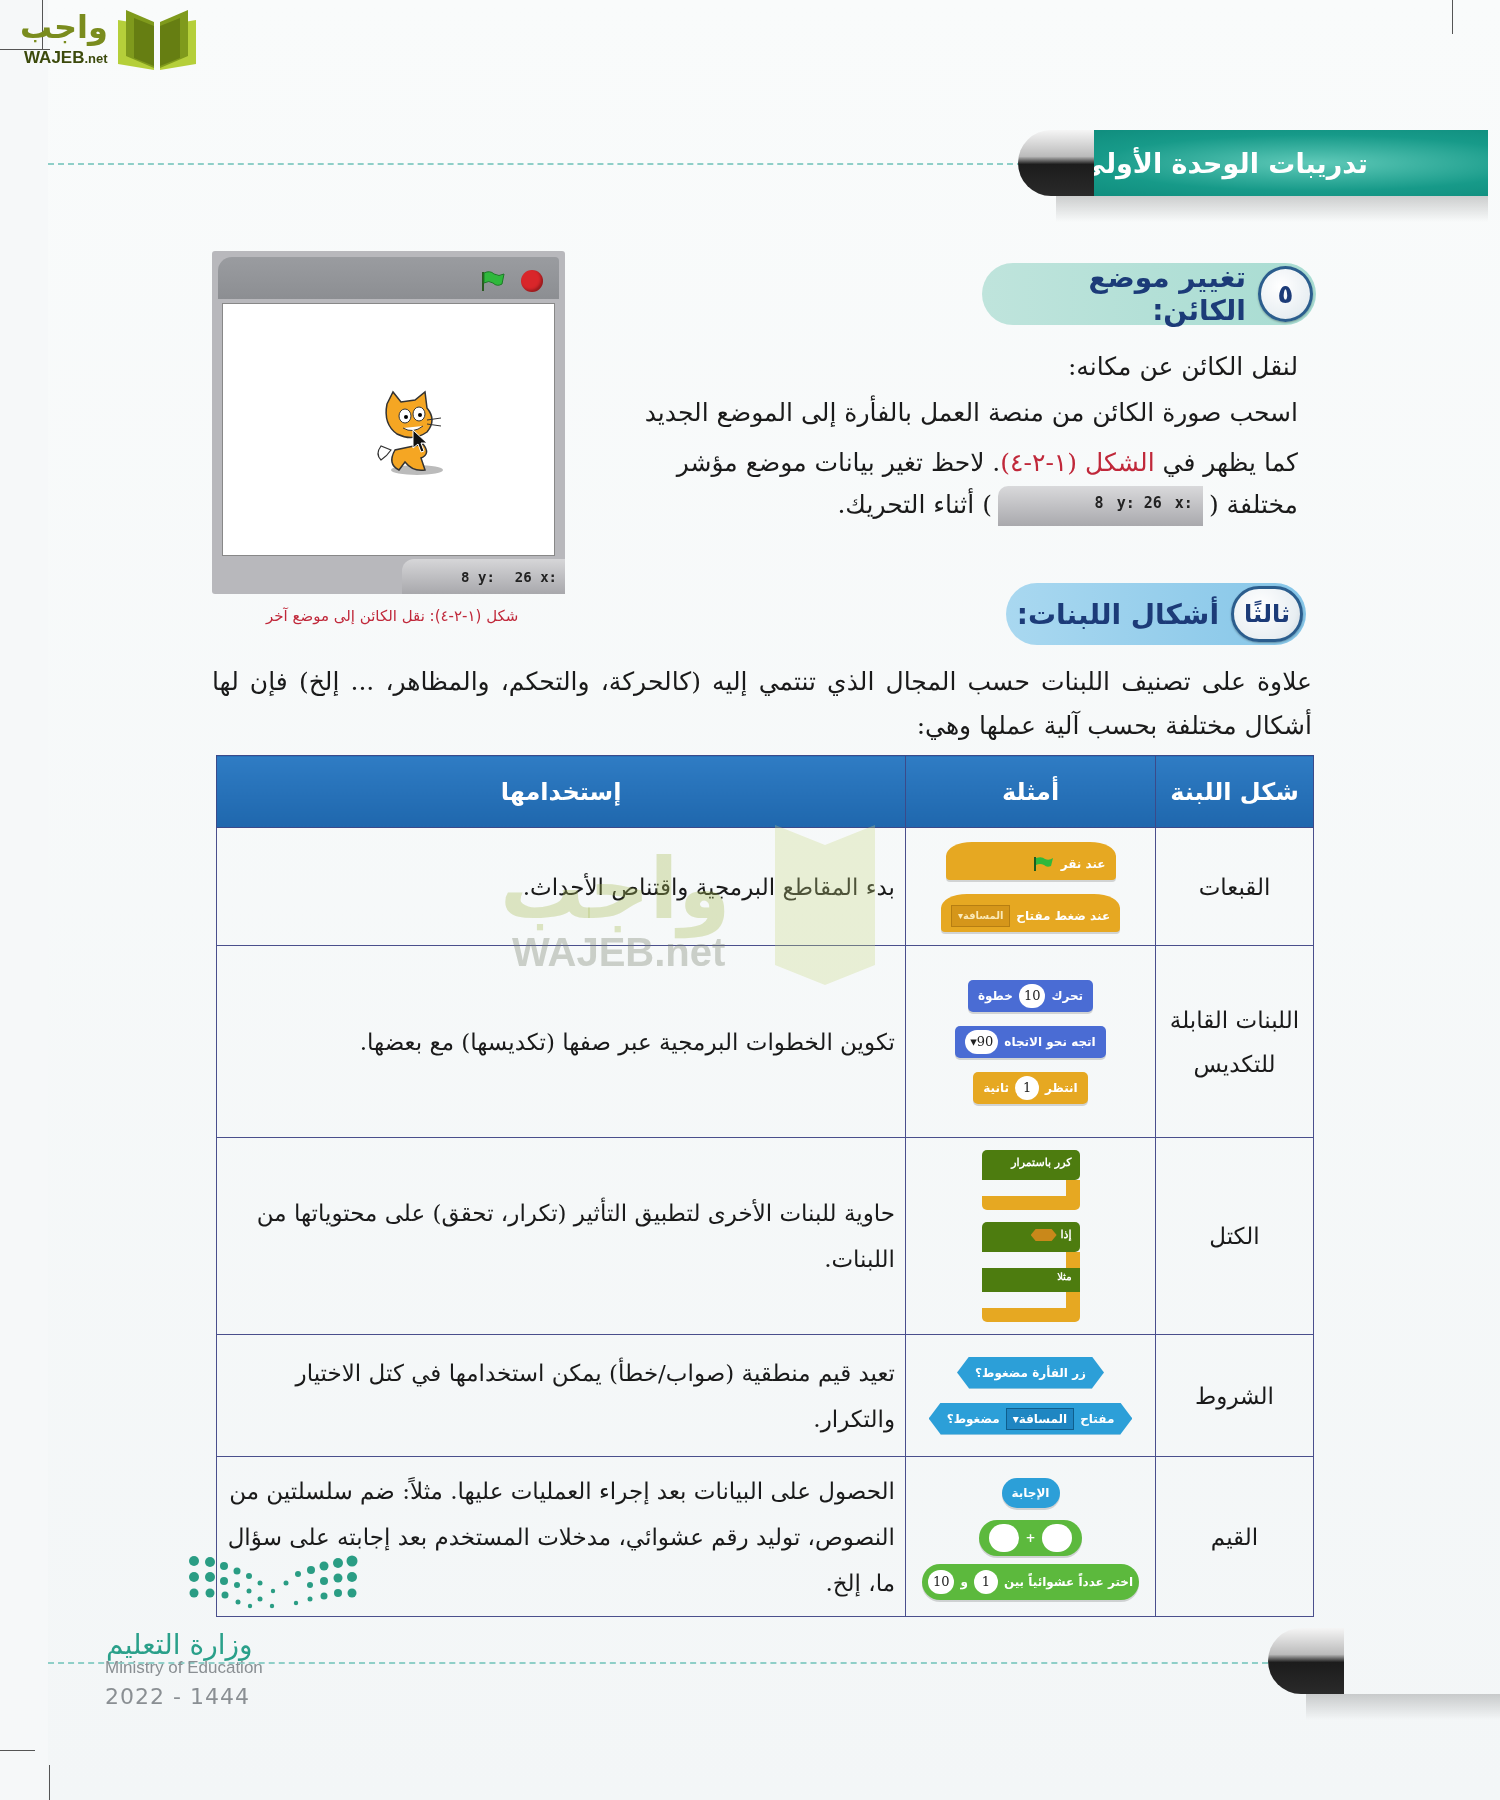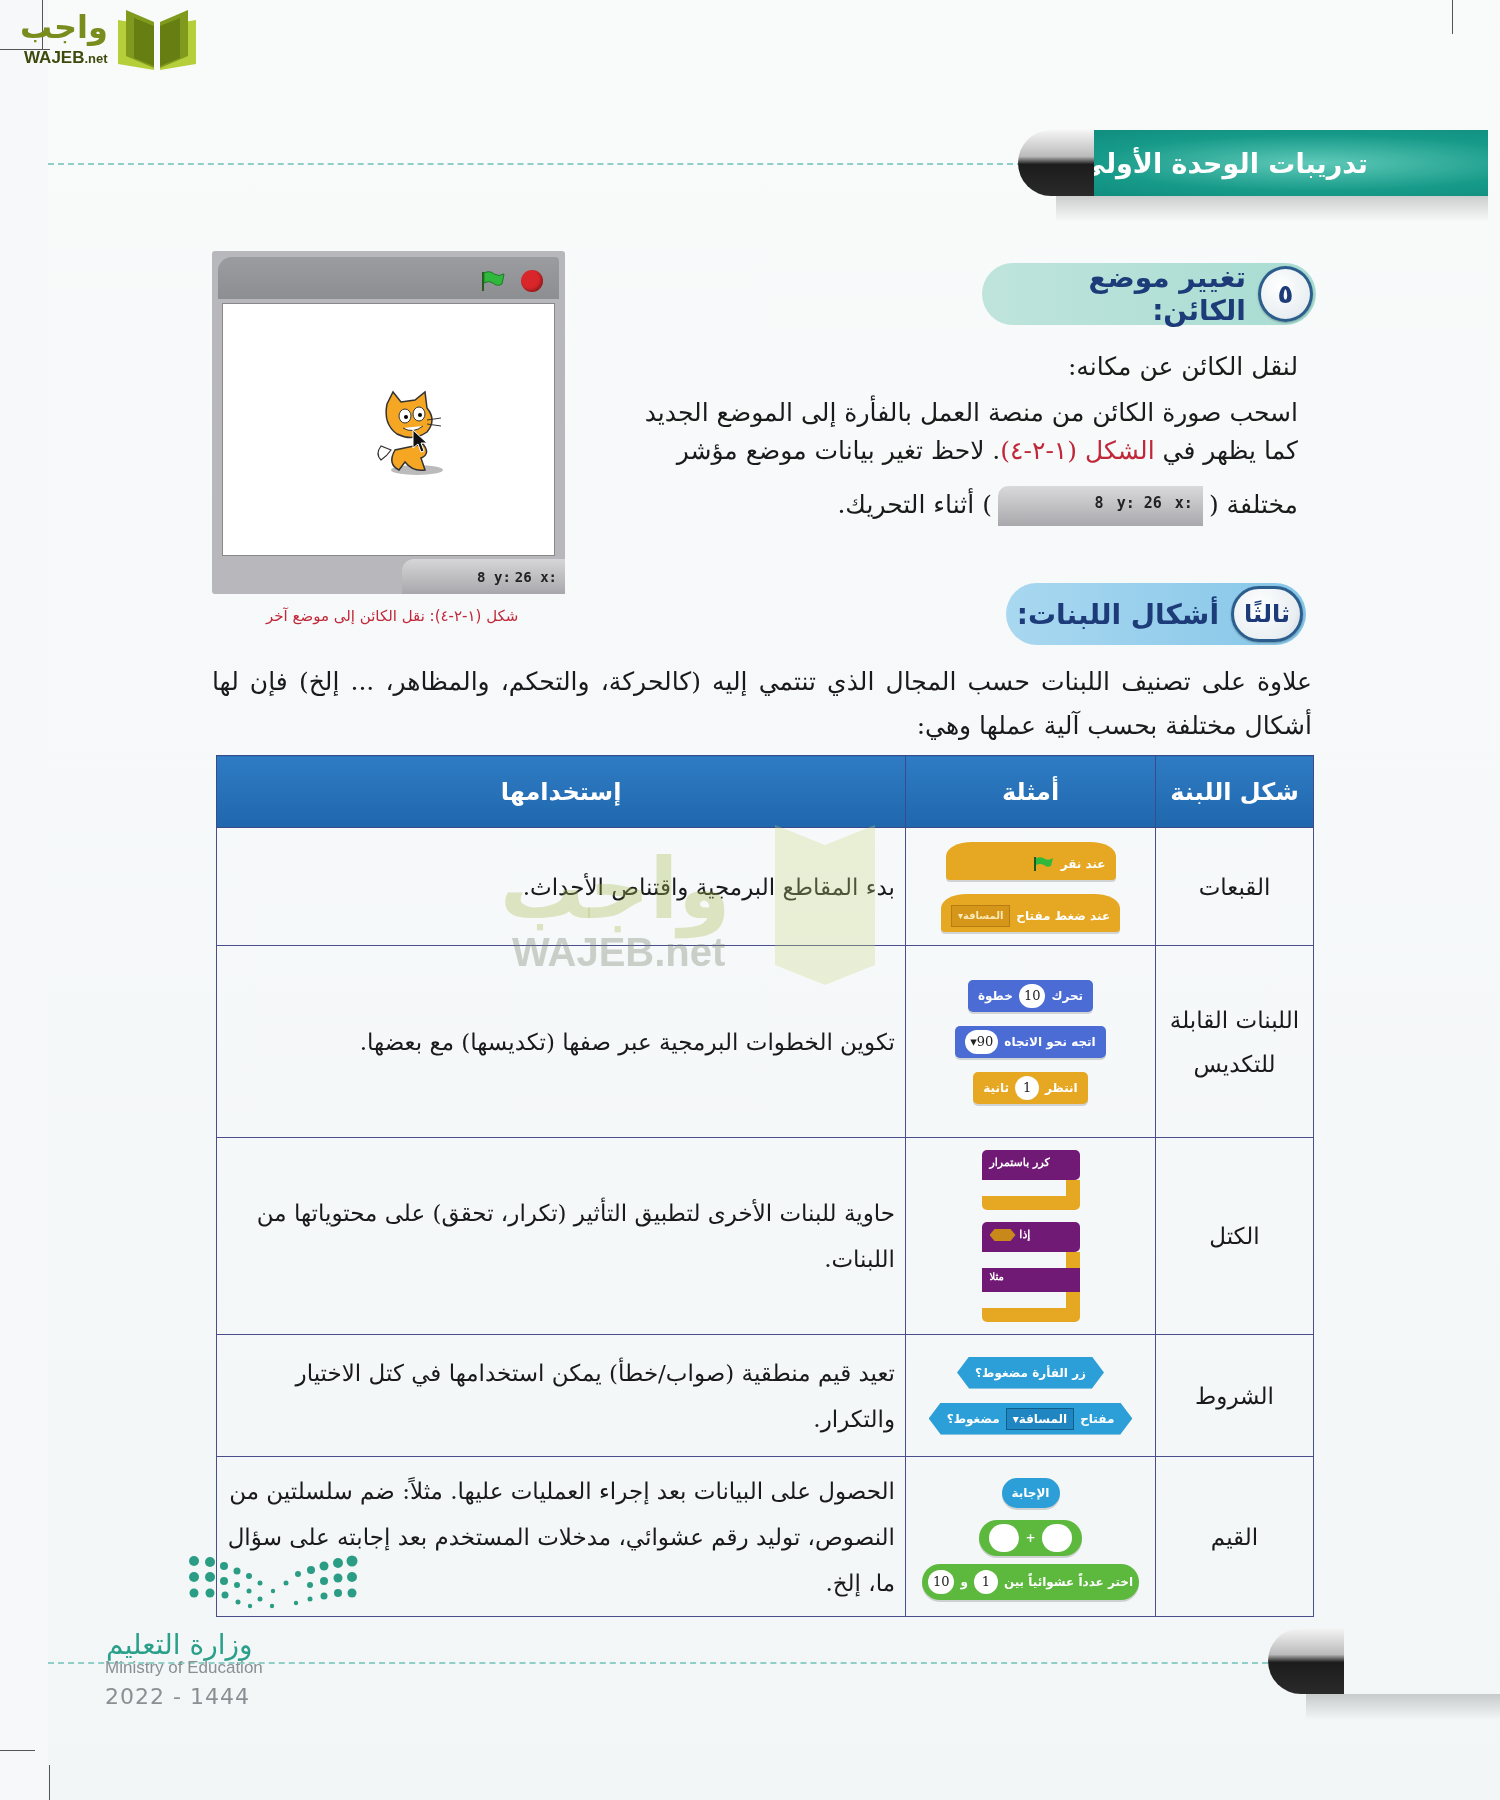--- a/index.html
+++ b/index.html
@@ -53,21 +53,21 @@
   .pill-5 { left: 982px; top: 263px; width: 334px; background: linear-gradient(90deg, #bfe4dc 0%, #a8dcd2 100%); }
   .pill-3 { left: 1006px; top: 583px; width: 300px; background: linear-gradient(90deg, #a9d8f0 0%, #86c6e8 100%); }
 
   
   .stage { position: absolute; left: 212px; top: 251px; width: 353px; height: 343px; background: #b8b8bc; border-radius: 3px; }
   .stage .top { position: absolute; left: 6px; top: 6px; width: 341px; height: 42px; background: linear-gradient(180deg, #9a9ca0, #8c8e92); border-radius: 14px 4px 0 0; }
   .stage .flag { position: absolute; left: 262px; top: 13px; width: 26px; height: 22px; }
   .stage .stop { position: absolute; left: 303px; top: 13px; width: 22px; height: 22px; border-radius: 50%; background: #d9262a; box-shadow: inset -2px -2px 3px rgba(0,0,0,0.3); }
   .stage .canvas { position: absolute; left: 10px; top: 52px; width: 333px; height: 253px; background: #fff; border: 1px solid #888; }
   .stage .cat { position: absolute; left: 150px; top: 86px; width: 80px; height: 88px; }
-  .coord-tab { position: absolute; left: 190px; top: 308px; width: 163px; height: 35px; background: linear-gradient(180deg, #d6d6d8, #a8a8ac); border-radius: 12px 0 0 0; font-family: "DejaVu Sans Mono", monospace; font-size: 14px; color: #222; font-weight: bold; display: flex; align-items: center; justify-content: flex-end; gap: 4px; padding-right: 8px; }
+  .coord-tab { position: absolute; left: 190px; top: 308px; width: 163px; height: 35px; background: linear-gradient(180deg, #d6d6d8, #a8a8ac); border-radius: 12px 0 0 0; font-family: "DejaVu Sans Mono", monospace; font-size: 14px; color: #222; font-weight: bold; display: flex; align-items: center; justify-content: flex-end; gap: 20px; padding-right: 8px; }
   .caption { position: absolute; left: 266px; top: 607px; font-size: 15px; color: #c0283a; direction: rtl; }
 
   
   .para { position: absolute; direction: rtl; text-align: right; font-family: "DejaVu Serif", serif; color: #1a1a1a; }
   .p-line { right: 202px; font-size: 25px; white-space: nowrap; }
   .red { color: #c0283a; }
   .inline-coord { display: inline-block; vertical-align: middle; width: 205px; height: 40px; background: linear-gradient(180deg, #d9d9db, #a9a9ad); border-radius: 10px 0 0 0; font-family: "DejaVu Sans Mono", monospace; font-size: 15px; font-weight: bold; color: #222; direction: ltr; text-align: right; padding: 8px 10px 12px 0; margin: 0 6px; }
   .inline-coord span { margin-left: 20px; }
 
   .p-blocks { left: 212px; top: 660px; width: 1100px; font-size: 25px; line-height: 44px; text-align: justify; text-align-last: right; }
@@ -90,21 +90,21 @@
   .blk.hat { background: #e6a822; border-radius: 26px 26px 4px 4px / 14px 14px 4px 4px; height: 38px; padding-top: 6px; min-width: 170px; justify-content: flex-start; }
   .blk.motion { background: #4a6cd4; border-radius: 5px; }
   .blk.ctrl { background: #e6a822; border-radius: 5px; }
   .blk.sense { background: #2c9fd8; clip-path: polygon(12px 0, calc(100% - 12px) 0, 100% 50%, calc(100% - 12px) 100%, 12px 100%, 0 50%); padding: 0 18px; }
   .blk.op { background: #5cb93d; border-radius: 18px; height: 36px; }
   .blk.rep { background: #2c9fd8; border-radius: 18px; }
   .slot { background: #fff; color: #222; border-radius: 12px; min-width: 24px; height: 24px; padding: 0 5px; display: inline-flex; align-items: center; justify-content: center; font-family: "DejaVu Serif", serif; font-weight: normal; font-size: 13px; }
   .drop { background: #d5961a; border: 1px solid #b67e12; color: #fbe9b8; padding: 0 6px; height: 22px; display: inline-flex; align-items: center; font-size: 10px; }
   .drop.blue { background: #1f86c2; border-color: #0f5e8c; color: #fff; font-size: 12px; }
   .cblock { display: inline-block; position: relative; width: 98px; background: transparent; margin: 6px 0; direction: rtl; }
-  .cblock .arm { background: #701a75; color: #fff; font-size: 11px; font-weight: bold; padding: 6px 8px; border-radius: 5px 5px 5px 0; text-align: left; height: 30px; }
+  .cblock .arm { background: #4d7c0f; color: #fff; font-size: 11px; font-weight: bold; padding: 6px 8px; border-radius: 5px 5px 5px 0; text-align: right; height: 30px; }
   .cblock .side { background: #e6a822; width: 14px; height: 16px; margin-right: 0; margin-left: auto; }
   .cblock .foot { background: #e6a822; height: 14px; border-radius: 0 0 5px 5px; }
   .hex-slot { display: inline-block; width: 26px; height: 12px; background: #c9881a; clip-path: polygon(5px 0, 21px 0, 100% 50%, 21px 100%, 5px 100%, 0 50%); vertical-align: middle; }
 
   
   .wm { position: absolute; left: 505px; top: 815px; width: 440px; height: 170px; pointer-events: none; }
   .wm-ar { position: absolute; left: 500px; top: 840px; font-size: 84px; font-weight: bold; color: rgba(170,190,90,0.35); direction: rtl; }
   .wm-en { position: absolute; left: 512px; top: 930px; font-size: 40px; font-weight: bold; color: rgba(120,130,110,0.35); font-family: "Liberation Sans", sans-serif; }
 
   
@@ -181,21 +181,21 @@
   </div>
   <div class="coord-tab">
     <span><span>8</span> <span>y:</span></span>
     <span><span>26</span> <span>x:</span></span>
   </div>
 </div>
 <div class="caption">شكل (١-٢-٤): نقل الكائن إلى موضع آخر</div>
 
 <div class="para p-line" style="top:352px;">لنقل الكائن عن مكانه:</div>
 <div class="para p-line" style="top:398px;">اسحب صورة الكائن من منصة العمل بالفأرة إلى الموضع الجديد</div>
-<div class="para p-line" style="top:436px;">
+<div class="para p-line" style="top:448px;">
   <span>كما يظهر في </span><span class="red">الشكل (١-٢-٤)</span><span>. لاحظ تغير بيانات موضع مؤشر</span>
 </div>
 <div class="para p-line" style="top:486px;">
   <span>مختلفة (</span><span class="inline-coord"><b>8</b> <span style="margin-left:4px">y:</span> <b>26</b> <span style="margin-left:4px">x:</span></span><span>) أثناء التحريك.</span>
 </div>
 
 <div class="pill pill-3">
   <div class="num wide">ثالثًا</div>
   <div class="title">أشكال اللبنات:</div>
 </div>

